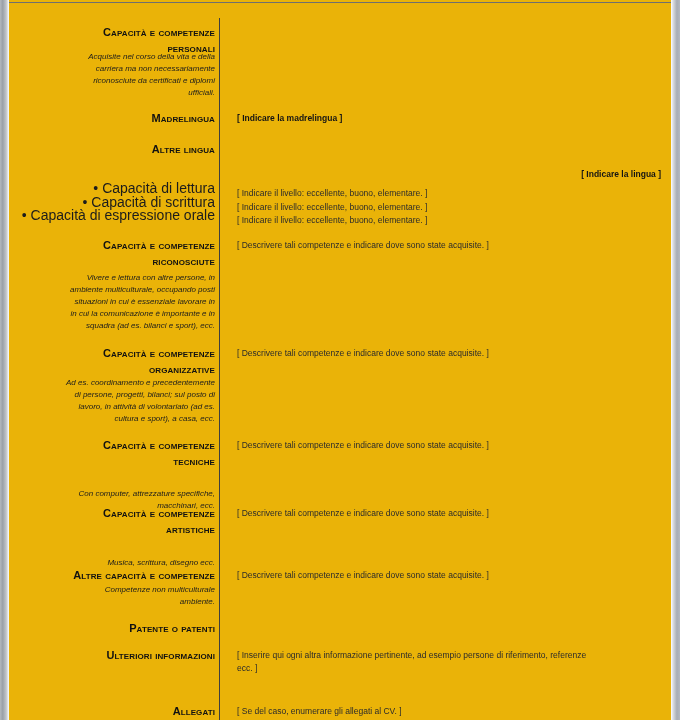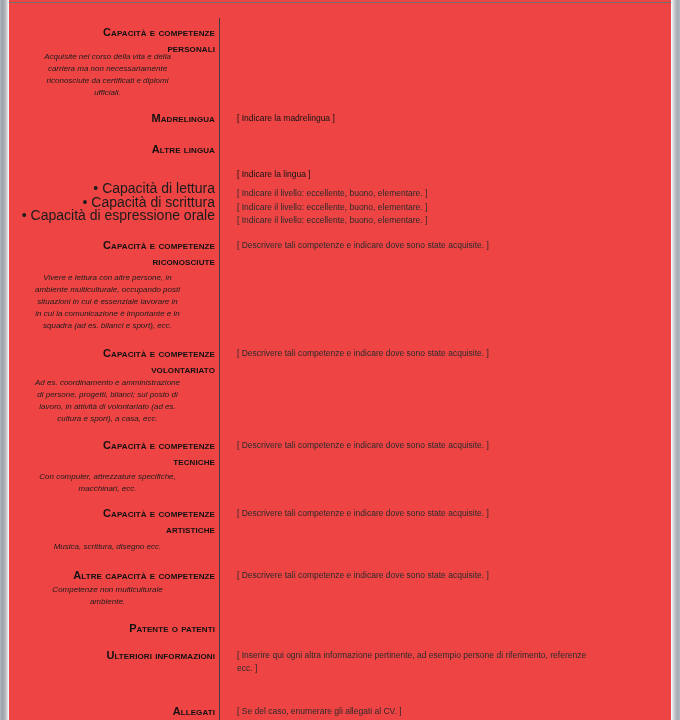--- a/index.html
+++ b/index.html
@@ -2,21 +2,21 @@
 <html><head>
 <meta charset="utf-8">
 <style>
   html,body { margin:0; padding:0; }
   body {
     width:680px; height:720px; position:relative; overflow:hidden;
     background:#ffffff;
     font-family:"Liberation Sans", sans-serif;
     color:#1a1a1a;
   }
-  .page { position:absolute; inset:0; background:#ef4444; }
+  .page { position:absolute; inset:0; background:#eab308; }
 
   .edge-left {
     position:absolute; left:0; top:0; width:9px; height:720px;
     background:linear-gradient(to right,#b3b8be 0%,#9aa0a8 30%,#c2c6cb 70%,#ffffff 100%);
   }
   .edge-right {
     position:absolute; right:0; top:0; width:9px; height:720px;
     background:linear-gradient(to right,#ffffff 0%,#dfe1e4 20%,#a8adb5 65%,#b4b9c0 100%);
   }
   .top-rule {
@@ -29,26 +29,26 @@
   }
 
   .sec { position:absolute; left:0; width:680px; }
   .lcol { position:absolute; left:0; top:0; width:215px; text-align:right; }
   .rcol { position:absolute; left:237px; top:2px; width:424px; text-align:left; }
 
   .h {
     font-size:11px; font-weight:bold; line-height:16px;
     font-variant:small-caps; letter-spacing:0.1px; color:#111;
   }
-  .it { font-style:italic; font-size:8px; line-height:12px; color:#1c1c1c;text-align:center; }
+  .it { font-style:italic; font-size:8px; line-height:12px; color:#1c1c1c; }
   .val { font-size:8.5px; line-height:13px; color:#2b2b2b; }
-  .val.bold { font-weight:normal; color:#141414; }
+  .val.bold { font-weight:bold; color:#141414; }
   .lblrow { font-size:14px; line-height:13px; color:#1c1c1c; }
   .row { position:absolute; left:0; width:680px; }
-  .abs { position:absolute; }
+  .abs { position:absolute;text-align:right; }
 </style>
 </head>
 <body>
 
 <div class="page">
 
   <div class="edge-left"></div>
   <div class="edge-right"></div>
   <div class="top-rule"></div>
   <div class="col-sep"></div>
@@ -109,52 +109,52 @@
       </div>
     </div>
     <div class="rcol">
       <div class="val">[ Descrivere tali competenze e indicare dove sono state acquisite. ]</div>
     </div>
   </div>
 
   <div class="sec" style="top:345px">
     <div class="lcol">
       <div class="h">Capacità e competenze</div>
-      <div class="h">volontariato</div>
+      <div class="h">organizzative</div>
       <div style="margin-top:0">
-        <div class="it">Ad es. coordinamento e amministrazione</div>
+        <div class="it">Ad es. coordinamento e precedentemente</div>
         <div class="it">di persone, progetti, bilanci; sul posto di</div>
         <div class="it">lavoro, in attività di volontariato (ad es.</div>
         <div class="it">cultura e sport), a casa, ecc.</div>
       </div>
     </div>
     <div class="rcol">
       <div class="val">[ Descrivere tali competenze e indicare dove sono state acquisite. ]</div>
     </div>
   </div>
 
   <div class="sec" style="top:437px">
     <div class="lcol">
       <div class="h">Capacità e competenze</div>
       <div class="h">tecniche</div>
-      <div style="margin-top:2px">
+      <div style="margin-top:19px">
         <div class="it">Con computer, attrezzature specifiche,</div>
         <div class="it">macchinari, ecc.</div>
       </div>
     </div>
     <div class="rcol">
       <div class="val">[ Descrivere tali competenze e indicare dove sono state acquisite. ]</div>
     </div>
   </div>
 
   <div class="sec" style="top:505px">
     <div class="lcol">
       <div class="h">Capacità e competenze</div>
       <div class="h">artistiche</div>
-      <div style="margin-top:4px">
+      <div style="margin-top:20px">
         <div class="it">Musica, scrittura, disegno ecc.</div>
       </div>
     </div>
     <div class="rcol">
       <div class="val">[ Descrivere tali competenze e indicare dove sono state acquisite. ]</div>
     </div>
   </div>
 
   <div class="sec" style="top:567px">
     <div class="lcol">

